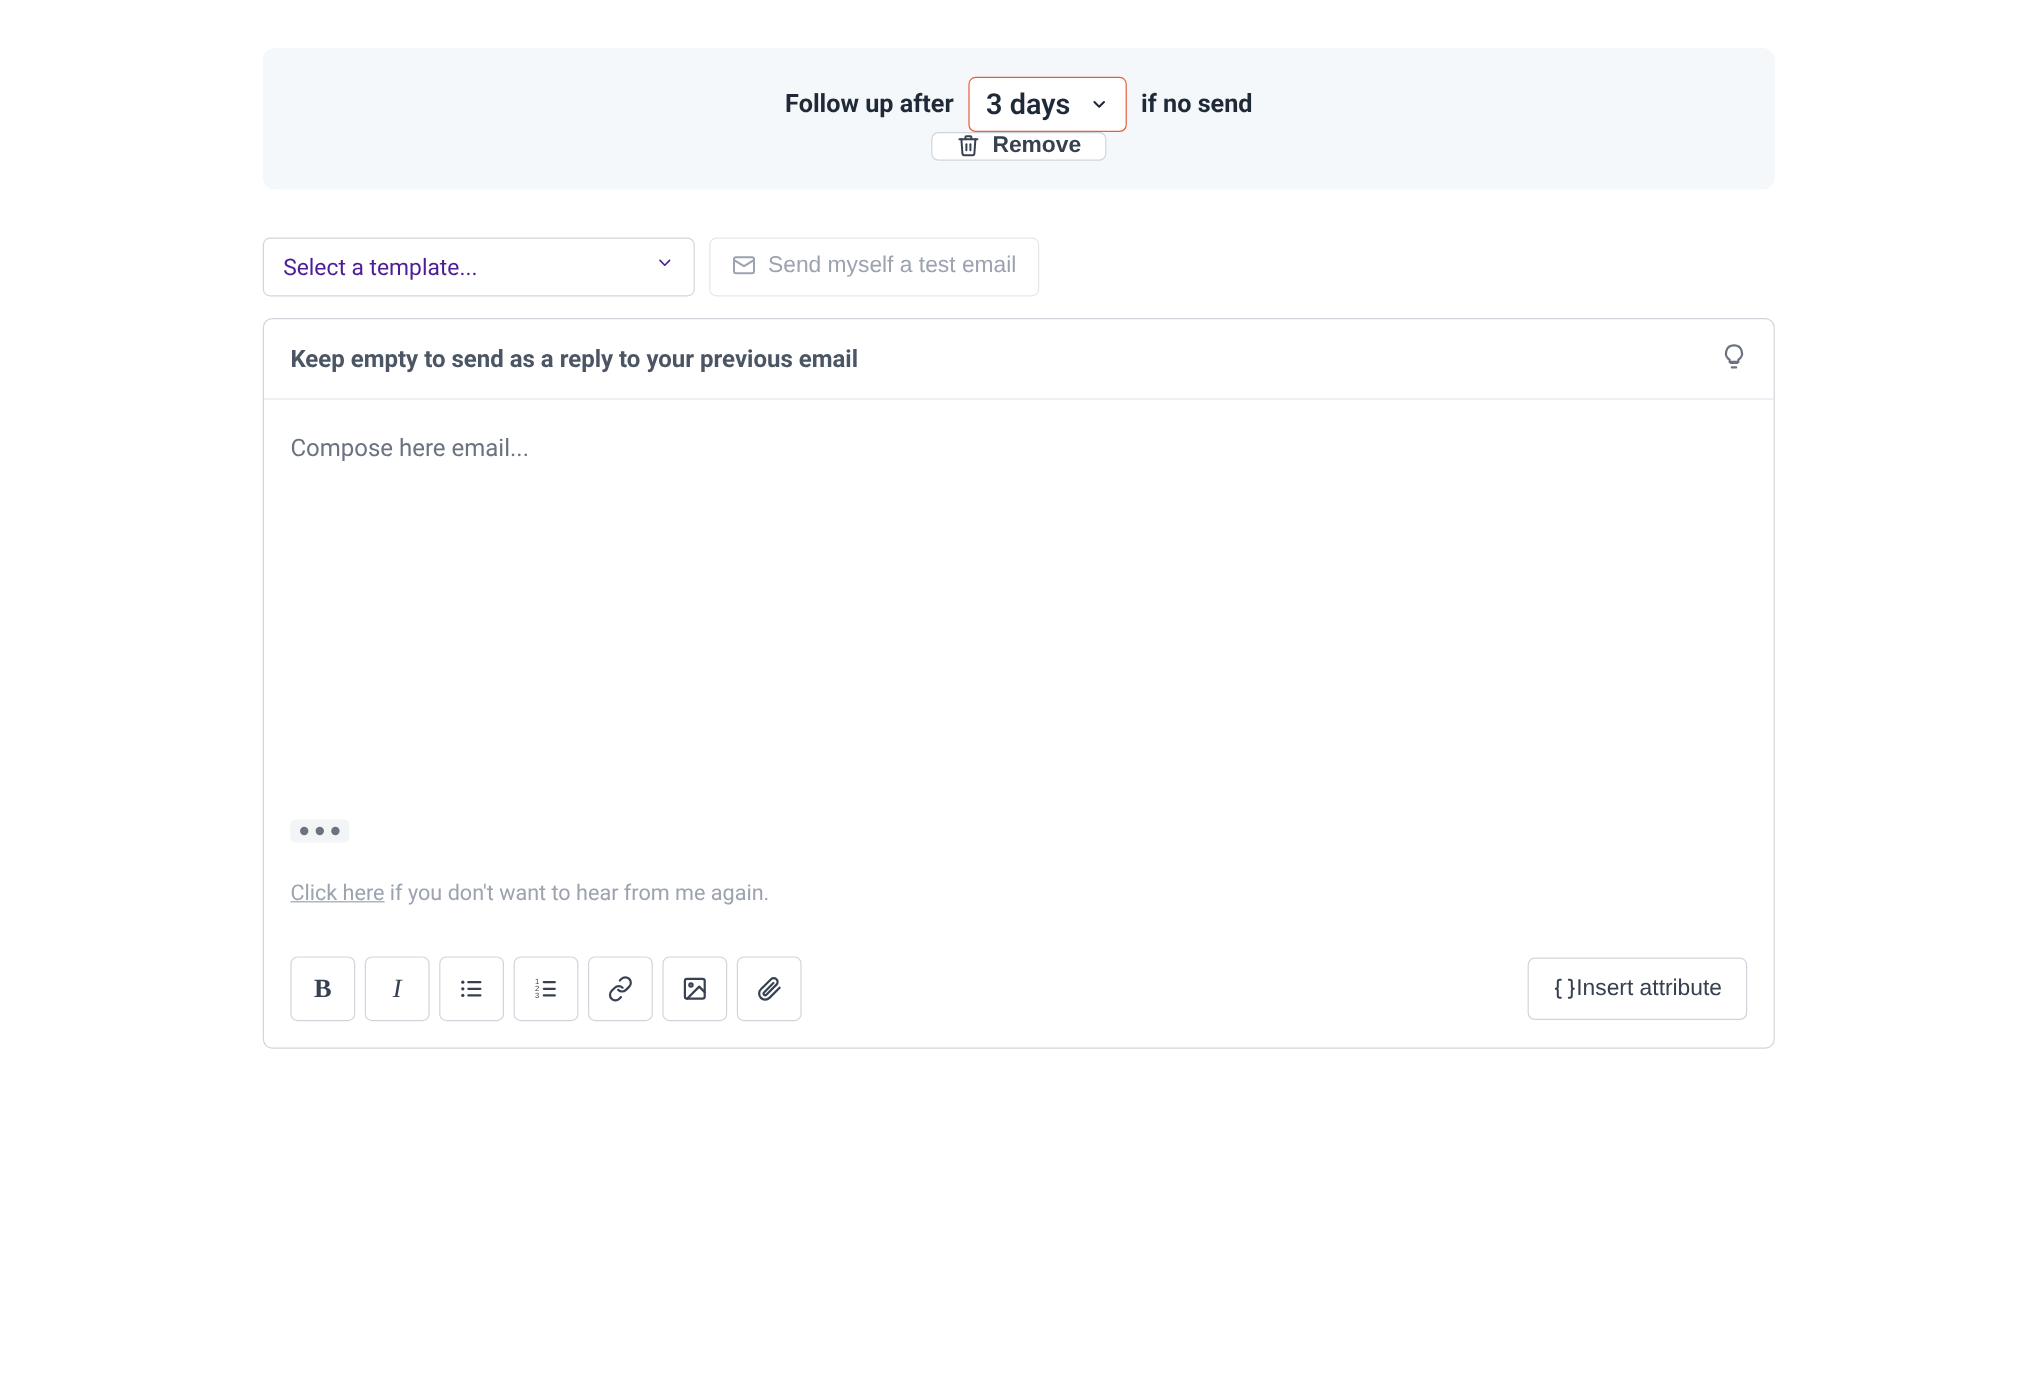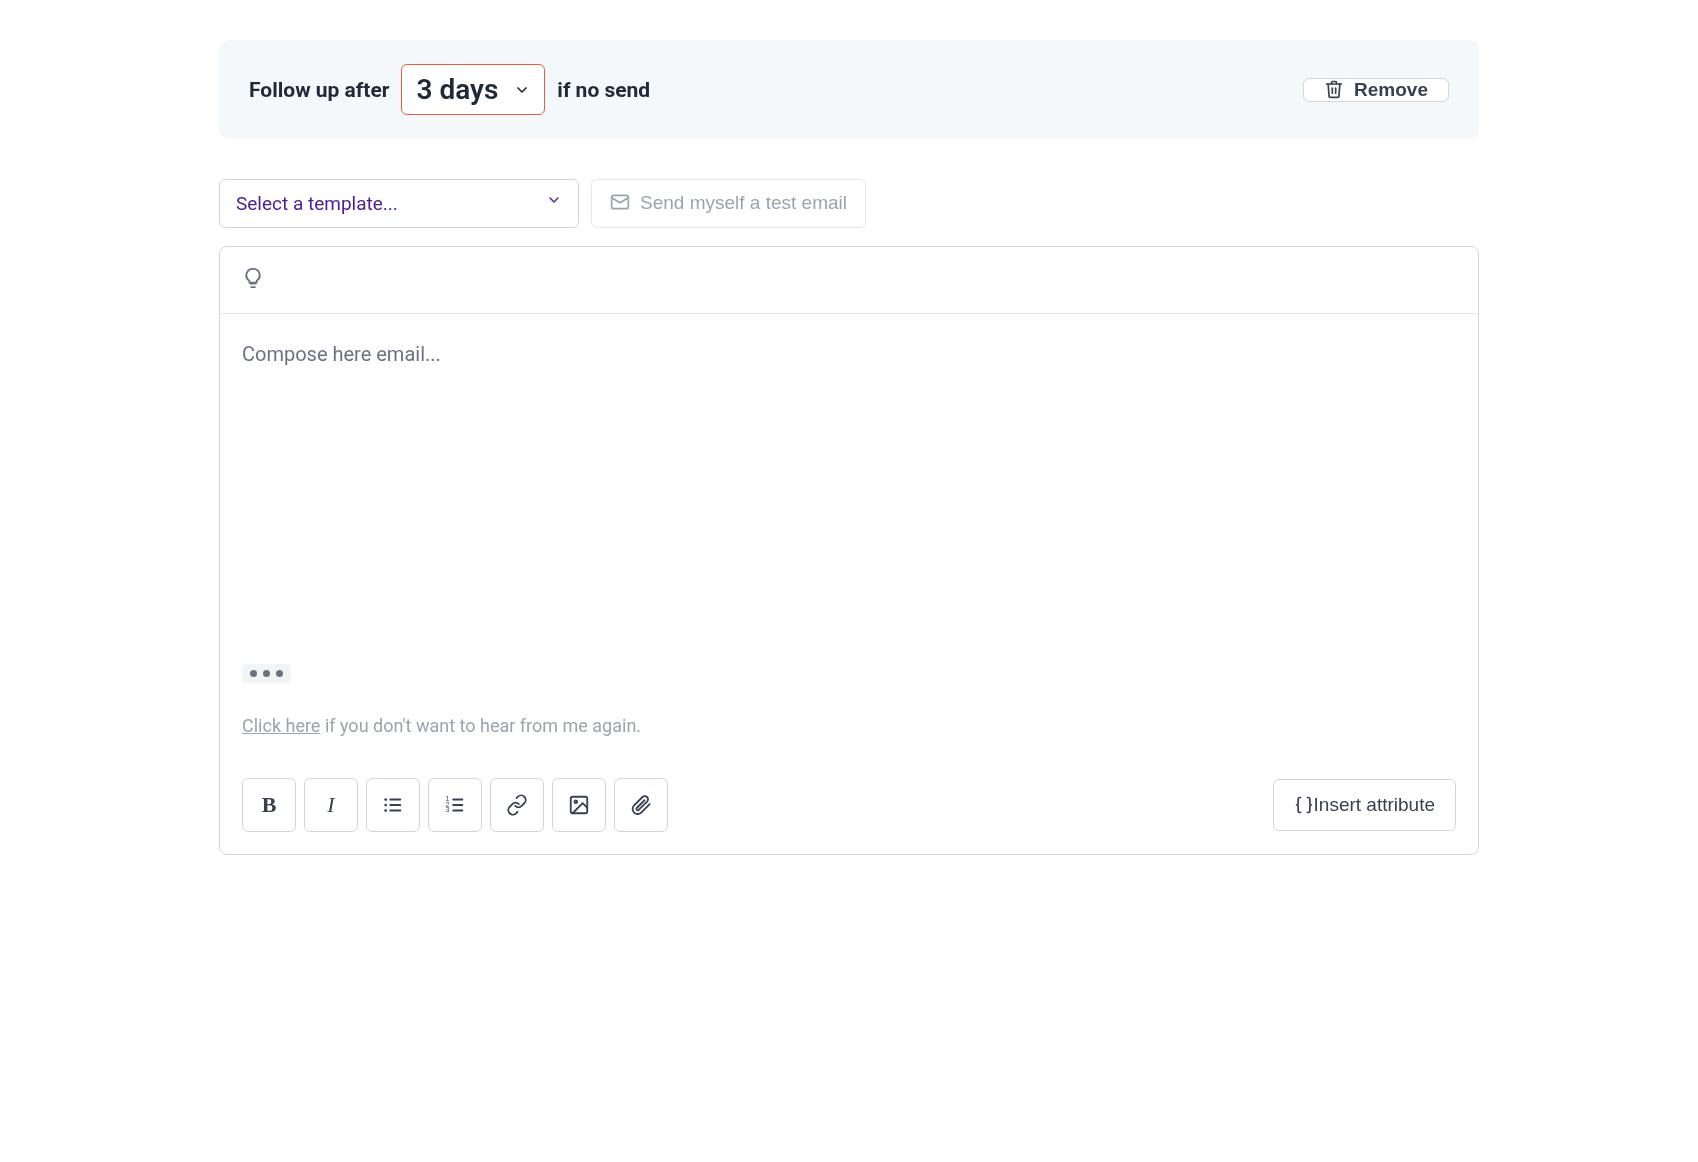--- a/index.html
+++ b/index.html
@@ -18,37 +18,38 @@
       margin: 0 auto;
     }
     .followup-bar {
       background: #f5f8fa;
       border-radius: 10px;
       padding: 24px 30px;
       display: flex;
       align-items: center;
       justify-content: space-between;
       margin-bottom: 40px;
+      flex-direction: column;
     }
     .followup-left {
       display: flex;
       align-items: center;
       gap: 12px;
       font-size: 21px;
       font-weight: 700;
       color: #1f2937;
     }
     .delay-select {
       display: inline-flex;
       align-items: center;
       gap: 16px;
       border: 1.5px solid #e85d3d;
       border-radius: 6px;
       padding: 8px 14px;
-      font-size: 28px;
+      font-size: 24px;
       font-weight: 600;
       color: #1f2937;
       cursor: pointer;
       background: #fff;
       justify-content: space-between;
     }
     .remove-btn {
       display: inline-flex;
       align-items: flex-start;
       gap: 10px;
@@ -238,20 +239,21 @@
       <svg width="20" height="20" viewBox="0 0 24 24" fill="none" stroke="currentColor" stroke-width="2" stroke-linecap="round" stroke-linejoin="round">
           <rect x="2" y="4" width="20" height="16" rx="2"></rect>
           <polyline points="2,7 12,13 22,7"></polyline>
         </svg>
       <span>Send myself a test email</span>
     </button>
   </div>
 
   <div class="editor-panel">
     <div class="subject-row">
+      <span class="subject-placeholder">Keep empty to send as a reply to your previous email</span>
       <span class="lightbulb">
         <svg width="22" height="22" viewBox="0 0 24 24" fill="none" stroke="currentColor" stroke-width="2" stroke-linecap="round" stroke-linejoin="round">
             <path d="M9 18h6"></path>
             <path d="M10 22h4"></path>
             <path d="M12 2a7 7 0 0 0-4 12.9V17h8v-2.1A7 7 0 0 0 12 2z"></path>
           </svg>
       </span>
     </div>
 
     <div class="compose-area">

